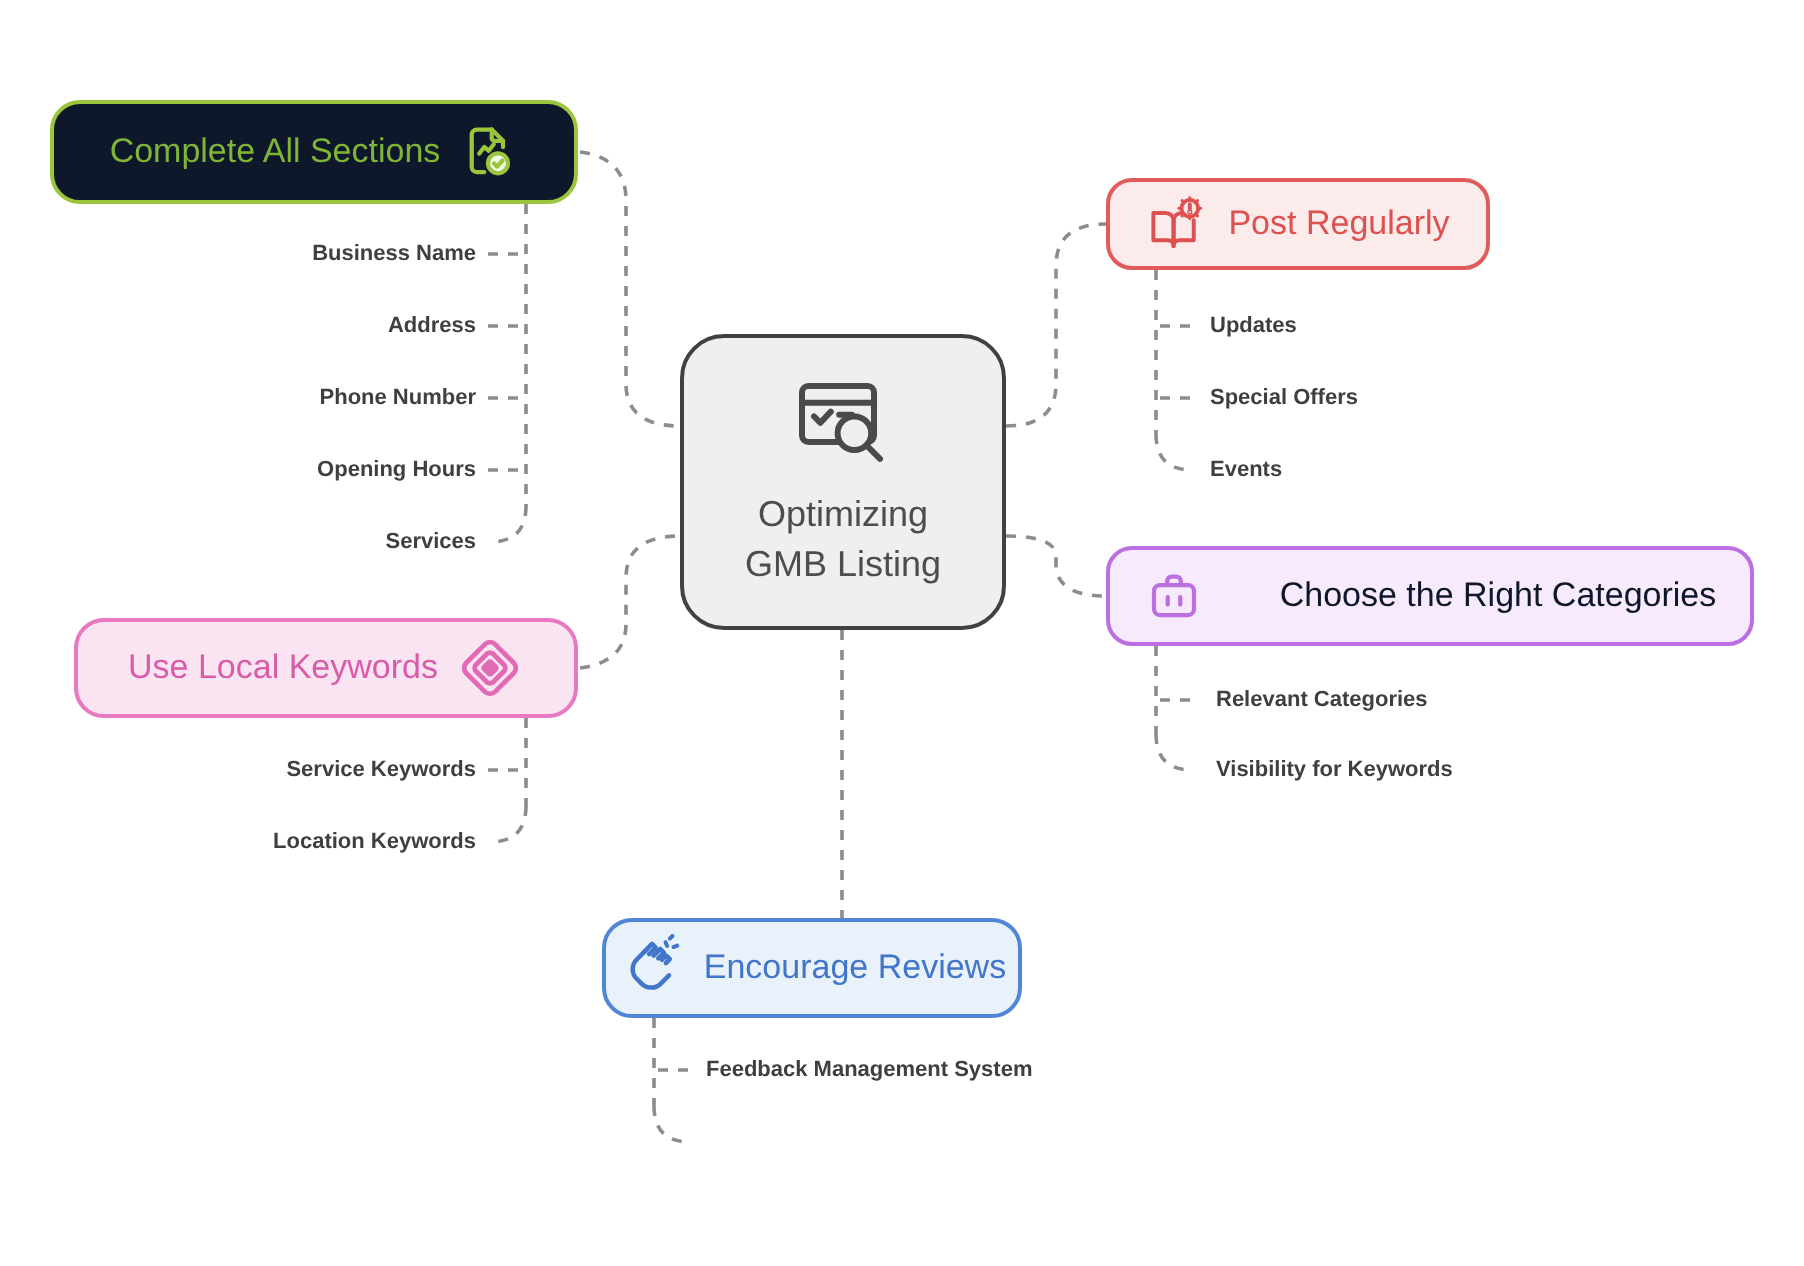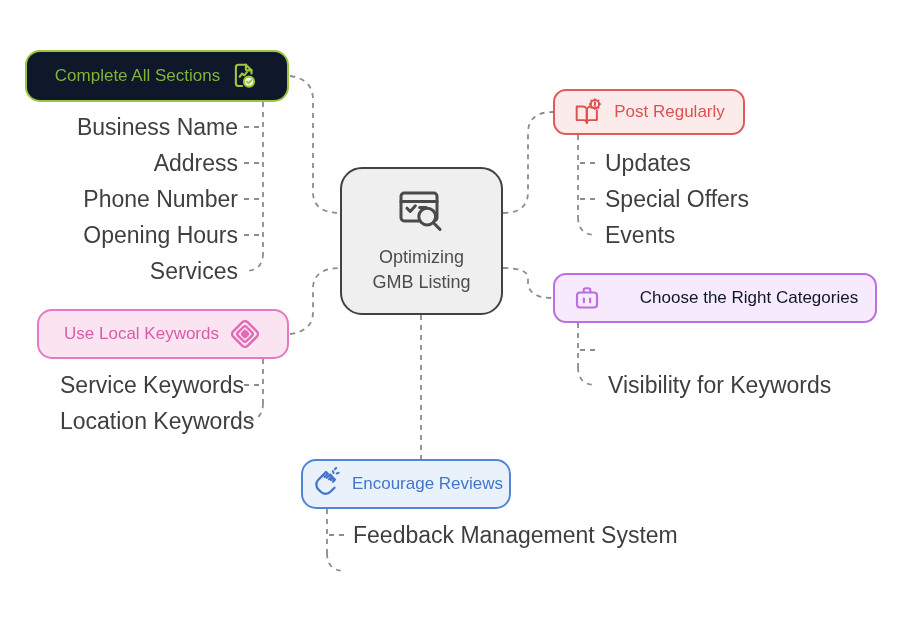--- a/index.html
+++ b/index.html
@@ -23,22 +23,23 @@
 
   .center-node {
     position:absolute; left:340px; top:167px; width:163px; height:148px;
     box-sizing:border-box; border:2px solid #414141; background:#efefef;
     border-radius:22px; display:flex; flex-direction:column;
     align-items:center; justify-content:center; gap:6px;
   }
   .center-label { color:#4d4d4d; font-size:18px; line-height:1.38; text-align:center; }
 
   .child-label {
-    position:absolute; color:#3f3f3f; font-size:23px; white-space:nowrap;
+    position:absolute; color:#3f3f3f; font-size:11px; white-space:nowrap;
     transform:translateY(-50%);
+    font-weight:bold;
   }
   .child-right { text-align:right; }
   .icon-wrap { display:flex; align-items:center; justify-content:center; }
 </style>
 </head>
 <body>
 
 <div class="canvas">
 
   <svg class="connector-layer" viewBox="0 0 902 633" fill="none" stroke="#8c8c8c" stroke-width="1.8" stroke-dasharray="5 5">
@@ -138,20 +139,21 @@
     <span class="icon-wrap">
       <svg width="30" height="30" viewBox="0 0 24 24" fill="none" stroke="#bb6fe0" stroke-width="1.7" stroke-linecap="round" stroke-linejoin="round">
         <rect x="4" y="7.6" width="16" height="12" rx="2.4"></rect>
         <path d="M9.3 7.6 V6 a1.8 1.8 0 0 1 1.8 -1.8 h1.8 A1.8 1.8 0 0 1 14.7 6 v1.6"></path>
         <path d="M9.5 12.4 v3 M14.5 12.4 v3"></path>
       </svg>
     </span>
     <span>Choose the Right Categories</span>
   </div>
 
+  <div class="child-label" style="left:608px; top:350px;">Relevant Categories</div>
   <div class="child-label" style="left:608px; top:385px;">Visibility for Keywords</div>
 
   <div class="branch-box box-blue">
     <span class="icon-wrap">
       <svg width="34" height="34" viewBox="0 0 24 24" fill="none" stroke="#4276cb" stroke-width="1.6" stroke-linecap="round" stroke-linejoin="round">
         <path d="M9.8 5.8 L6.6 9 a4.8 4.8 0 0 0 0 6.8 l1.7 1.7 a4.8 4.8 0 0 0 6.8 0 l2.9-2.9"></path>
         <path d="M9.3 6.3 L12 3.5 l1.3 1.3 -2.3 2.3"></path>
         <path d="M12.6 7.6 l2.3-2.3 1.3 1.3 -2 2"></path>
         <path d="M15.5 9.1 l1.5-1.5 1.3 1.3 -1.4 1.4"></path>
         <path d="M16.8 2.9 l.5 1.3 M19.6 4.6 l1.3-.5 M18.3 1.6 l.9-.9" stroke-width="1.4"></path>

